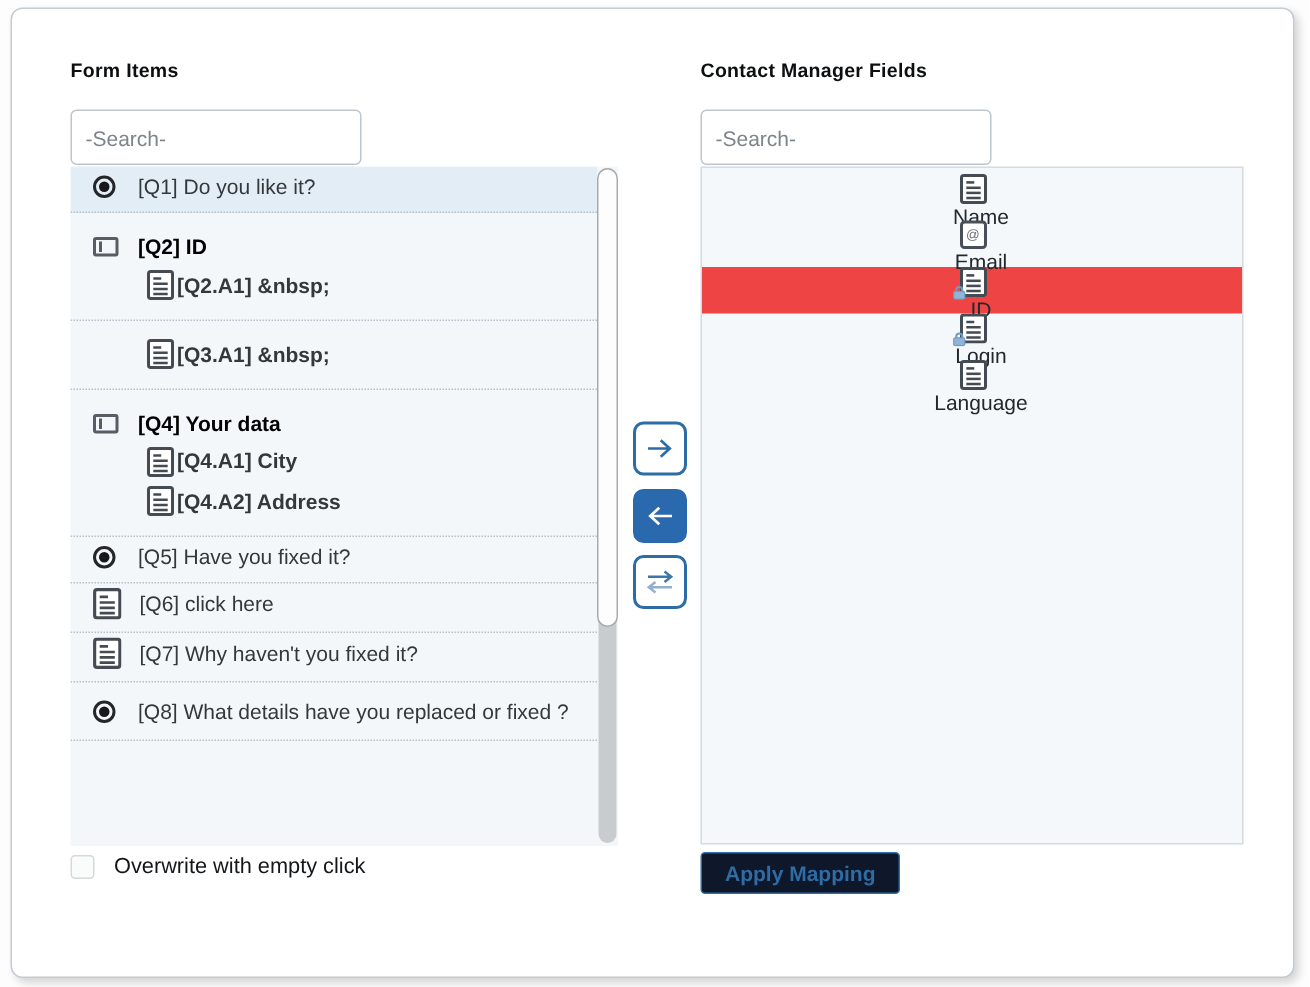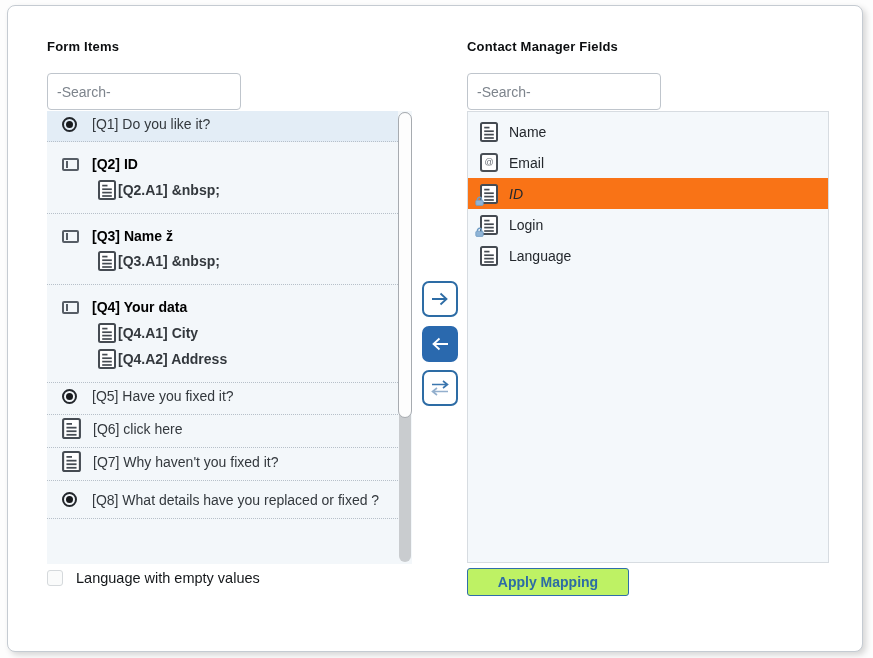--- a/index.html
+++ b/index.html
@@ -49,27 +49,27 @@
   .sbar-thumb { position:absolute; left:0; top:0; width:14px; height:68%; background:#fdfdfd; border:1px solid #a7abb0; border-radius:7px; }
 
   
   .xfer { position:absolute; width:36px; height:36px; border-radius:7px; background:#fff; border:2px solid #2d6ca5;
           display:flex; align-items:center; justify-content:center; cursor:pointer; }
   .xfer.solid { background:#2a69ae; border-color:#2a69ae; }
 
   
   .cm-list { position:absolute; left:459px; top:105px; width:362px; height:452px;
              background:#f4f8fb; border:1px solid #d7dce1; }
-  .cm-row { display:flex; align-items:center; height:31px; padding-left:12px; font-size:14px; color:#24282d; cursor:pointer; }
-  .cm-row.sel { background:#f97316;font-style:italic; }
+  .cm-row { display:flex; align-items:center; height:31px; padding-left:12px; font-size:14px; color:#24282d; cursor:pointer;flex-direction:column; }
+  .cm-row.sel { background:#ef4444; }
   .cm-row .docwrap { margin-right:11px; }
   .ic-email { display:inline-block; width:18px; height:19px; border:2px solid #494f56; border-radius:3px; background:#fff;
               text-align:center; line-height:15px; font-size:9px; color:#6a7077; vertical-align:middle; }
 
-  .apply-btn { position:absolute; left:459px; top:562px; width:162px; height:28px; background:#bef264;
+  .apply-btn { position:absolute; left:459px; top:562px; width:133px; height:28px; background:#0f172a;
                border:1px solid #2f6ea9; border-radius:3px; font-family:"Liberation Sans",sans-serif;
                font-size:14px; font-weight:bold; color:#2d6ca5; cursor:pointer; }
 
   .ovr-row { position:absolute; left:39px; top:564px; display:flex; align-items:center; }
   .ovr-box { width:16px; height:16px; background:#fafbfb; border:1px solid #d5d9dc; border-radius:3px; margin-right:13px; cursor:pointer; }
   .ovr-lbl { font-size:14.5px; color:#14171a; }
 </style>
 </head>
 <body>
 
@@ -107,23 +107,20 @@
             <span class="ic-input"></span><span class="lbl">[Q2] ID</span>
           </div>
           <div class="row child">
             <span class="docwrap"><svg width="18" height="20">
                   <use href="#docicon"></use>
                 </svg></span><span class="lbl">[Q2.A1] &amp;nbsp;</span>
           </div>
         </div>
 
         <div class="grp">
-          <div class="row hdr">
-            <span class="ic-input"></span><span class="lbl">[Q3] Name ž</span>
-          </div>
           <div class="row child">
             <span class="docwrap"><svg width="18" height="20">
                   <use href="#docicon"></use>
                 </svg></span><span class="lbl">[Q3.A1] &amp;nbsp;</span>
           </div>
         </div>
 
         <div class="grp">
           <div class="row hdr">
             <span class="ic-input"></span><span class="lbl">[Q4] Your data</span>
@@ -162,21 +159,21 @@
 
       </div>
       <div class="sbar">
         <div class="sbar-track"></div>
         <div class="sbar-thumb"></div>
       </div>
     </div>
 
     <div class="ovr-row">
       <span class="ovr-box"></span>
-      <span class="ovr-lbl">Language with empty values</span>
+      <span class="ovr-lbl">Overwrite with empty click</span>
     </div>
 
     <button class="xfer" style="left:414px; top:275px;">
       <span style="line-height:0">
         <svg width="20" height="16" viewBox="0 0 20 16">
             <path d="M2 8 H16 M10.5 2.5 L16.5 8 L10.5 13.5" fill="none" stroke="#2d6ca5" stroke-width="1.8"></path>
           </svg>
       </span>
     </button>
     <button class="xfer solid" style="left:414px; top:320px;">

